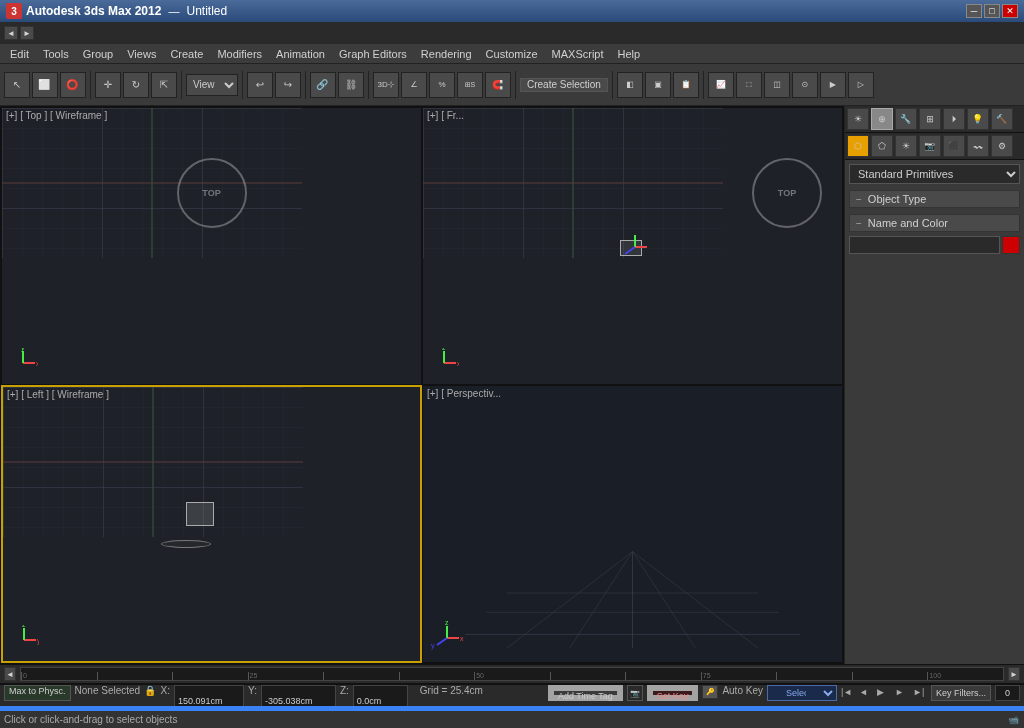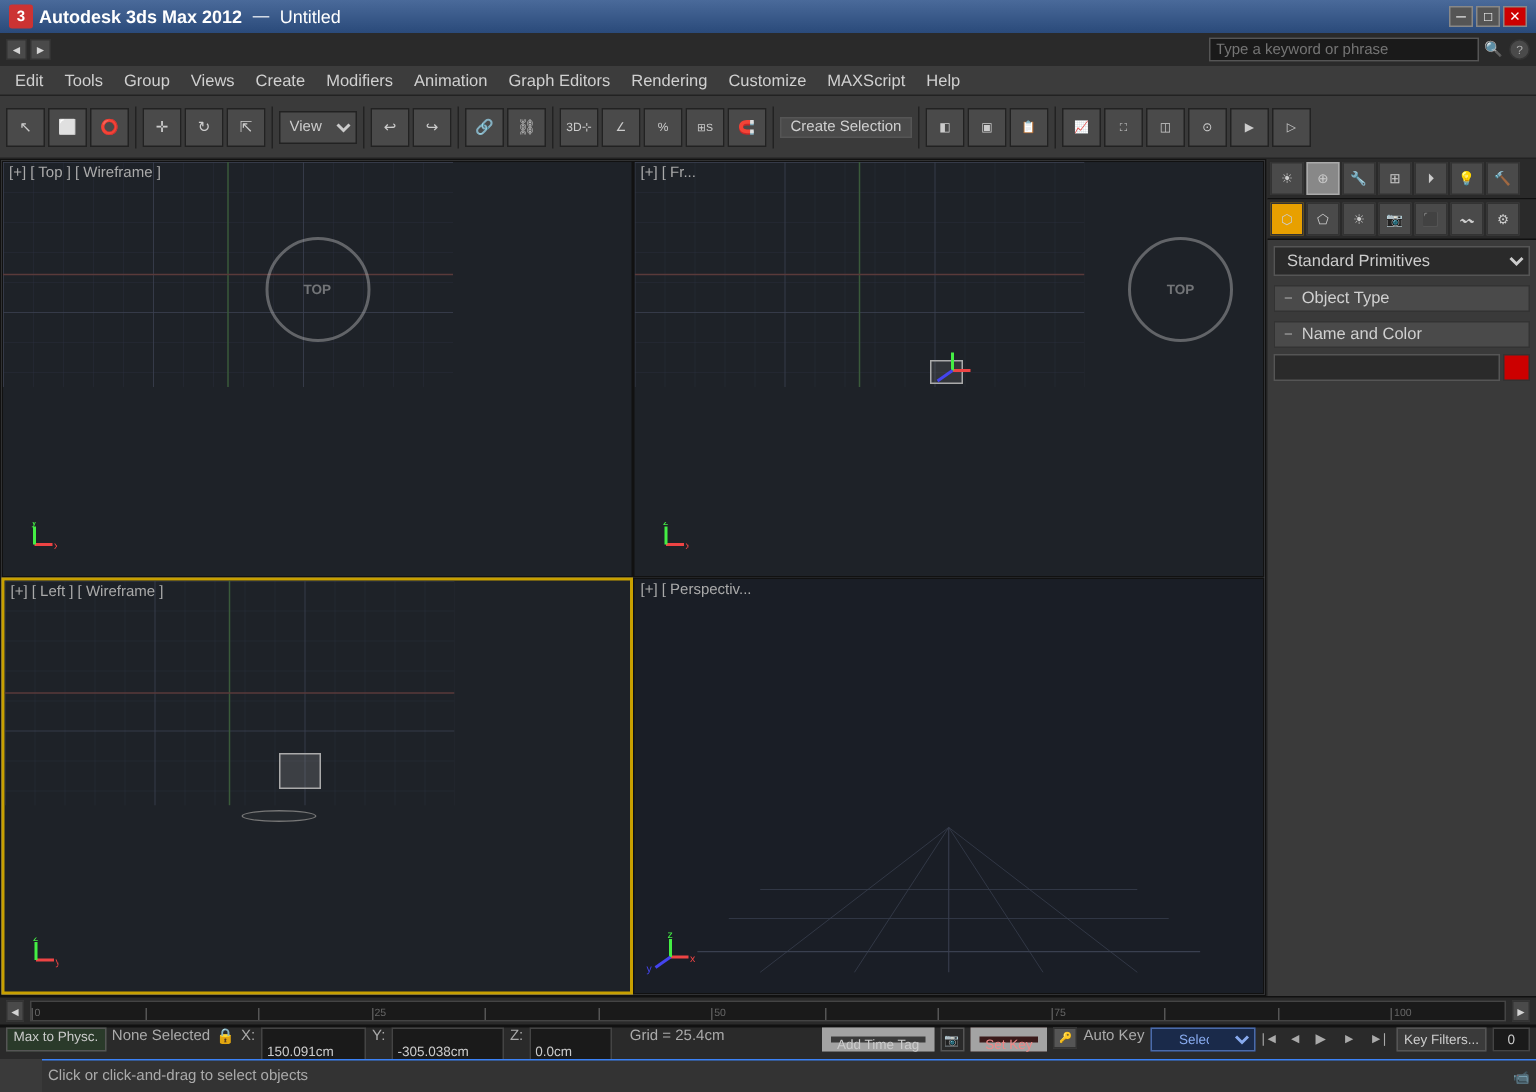--- a/index.html
+++ b/index.html
@@ -354,22 +354,21 @@
     
     #bottombar {
       height: 22px;
       background: #333;
       display: flex;
       align-items: center;
       gap: 4px;
       padding: 0 4px;
       font-size: 10px;
       color: #aaa;
-      border-top: 1px solid #3b82f6;
-      margin-left: 28px;
+      border-top: 5px solid #3b82f6;
     }
     .bottom-btn {
       height: 16px;
       padding: 0 4px;
       background: #3a3a3a;
       border: 6px solid #a3a3a3;
       color: #ccc;
       font-size: 9px;
       cursor: pointer;
     }
@@ -439,25 +438,20 @@
     <span style="width:16px;height:14px;background:#555;border:1px solid #888;display:flex;align-items:center;justify-content:center;font-size:9px;cursor:pointer;">─</span>
     <span style="width:16px;height:14px;background:#555;border:1px solid #888;display:flex;align-items:center;justify-content:center;font-size:9px;cursor:pointer;">□</span>
     <span style="width:16px;height:14px;background:#c00;border:1px solid #888;display:flex;align-items:center;justify-content:center;font-size:9px;cursor:pointer;">✕</span>
   </div>
 </div>
 
 <div id="searchbar">
   <div style="display:flex;gap:2px;">
     <span style="width:14px;height:14px;background:#4a4a4a;border:1px solid #333;display:flex;align-items:center;justify-content:center;font-size:8px;cursor:pointer;">◄</span>
     <span style="width:14px;height:14px;background:#4a4a4a;border:1px solid #333;display:flex;align-items:center;justify-content:center;font-size:8px;cursor:pointer;">►</span>
-  </div>
-  <div style="flex:1;display:flex;justify-content:flex-end;gap:4px;align-items:center;">
-    <input type="text" style="background: rgb(26, 26, 26); border: 1px solid rgb(85, 85, 85); color: rgb(170, 170, 170); font-size: 10px; padding: 1px 4px; width: 180px; height: 16px;" placeholder="Type a keyword or phrase">
-    <span style="color:#aaa;font-size:10px;">🔍</span>
-    <span style="width:14px;height:14px;background:#4a4a4a;border:1px solid #333;border-radius:50%;display:flex;align-items:center;justify-content:center;font-size:8px;cursor:pointer;color:#aaa;">?</span>
   </div>
 </div>
 
 <div id="menubar">
   <span>Edit</span>
   <span>Tools</span>
   <span>Group</span>
   <span>Views</span>
   <span>Create</span>
   <span>Modifiers</span>

